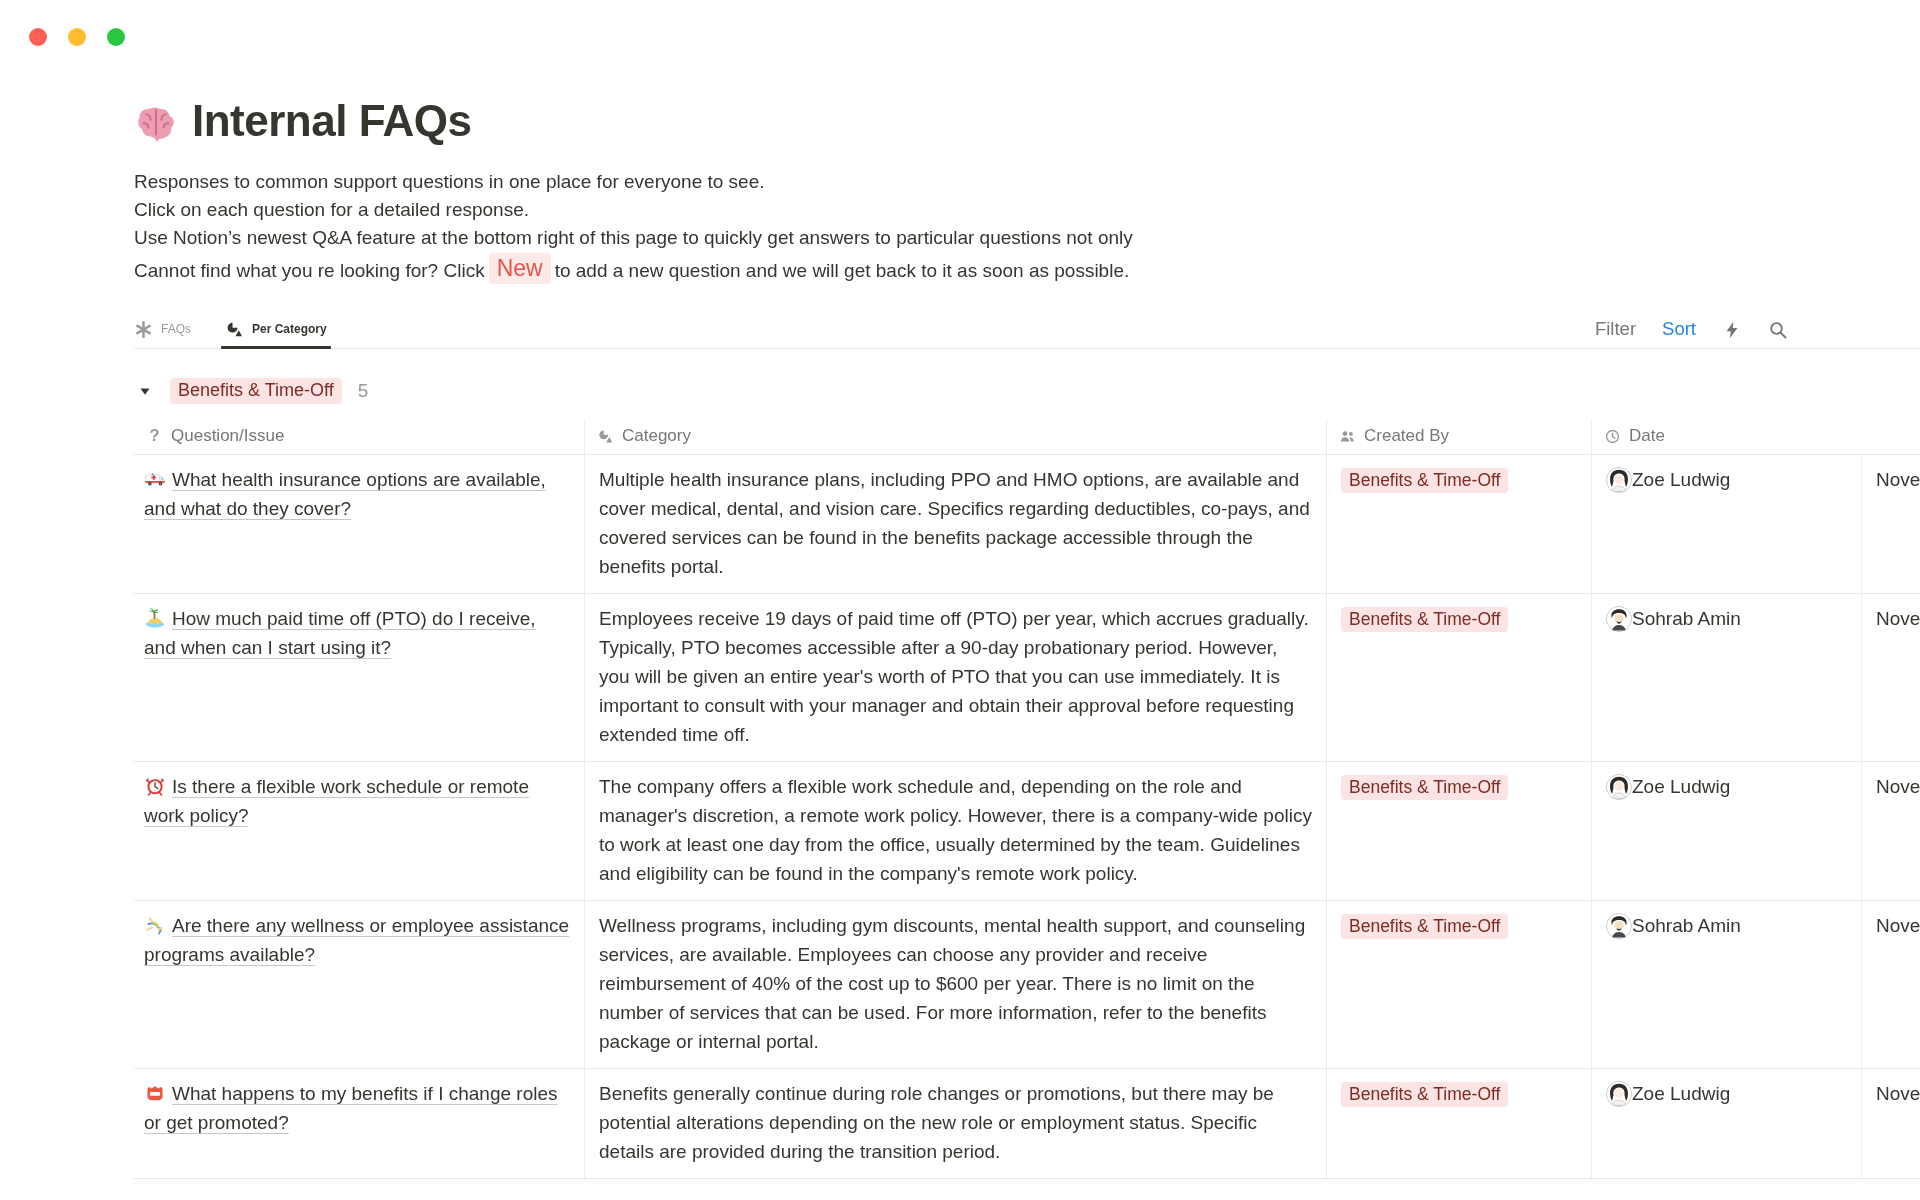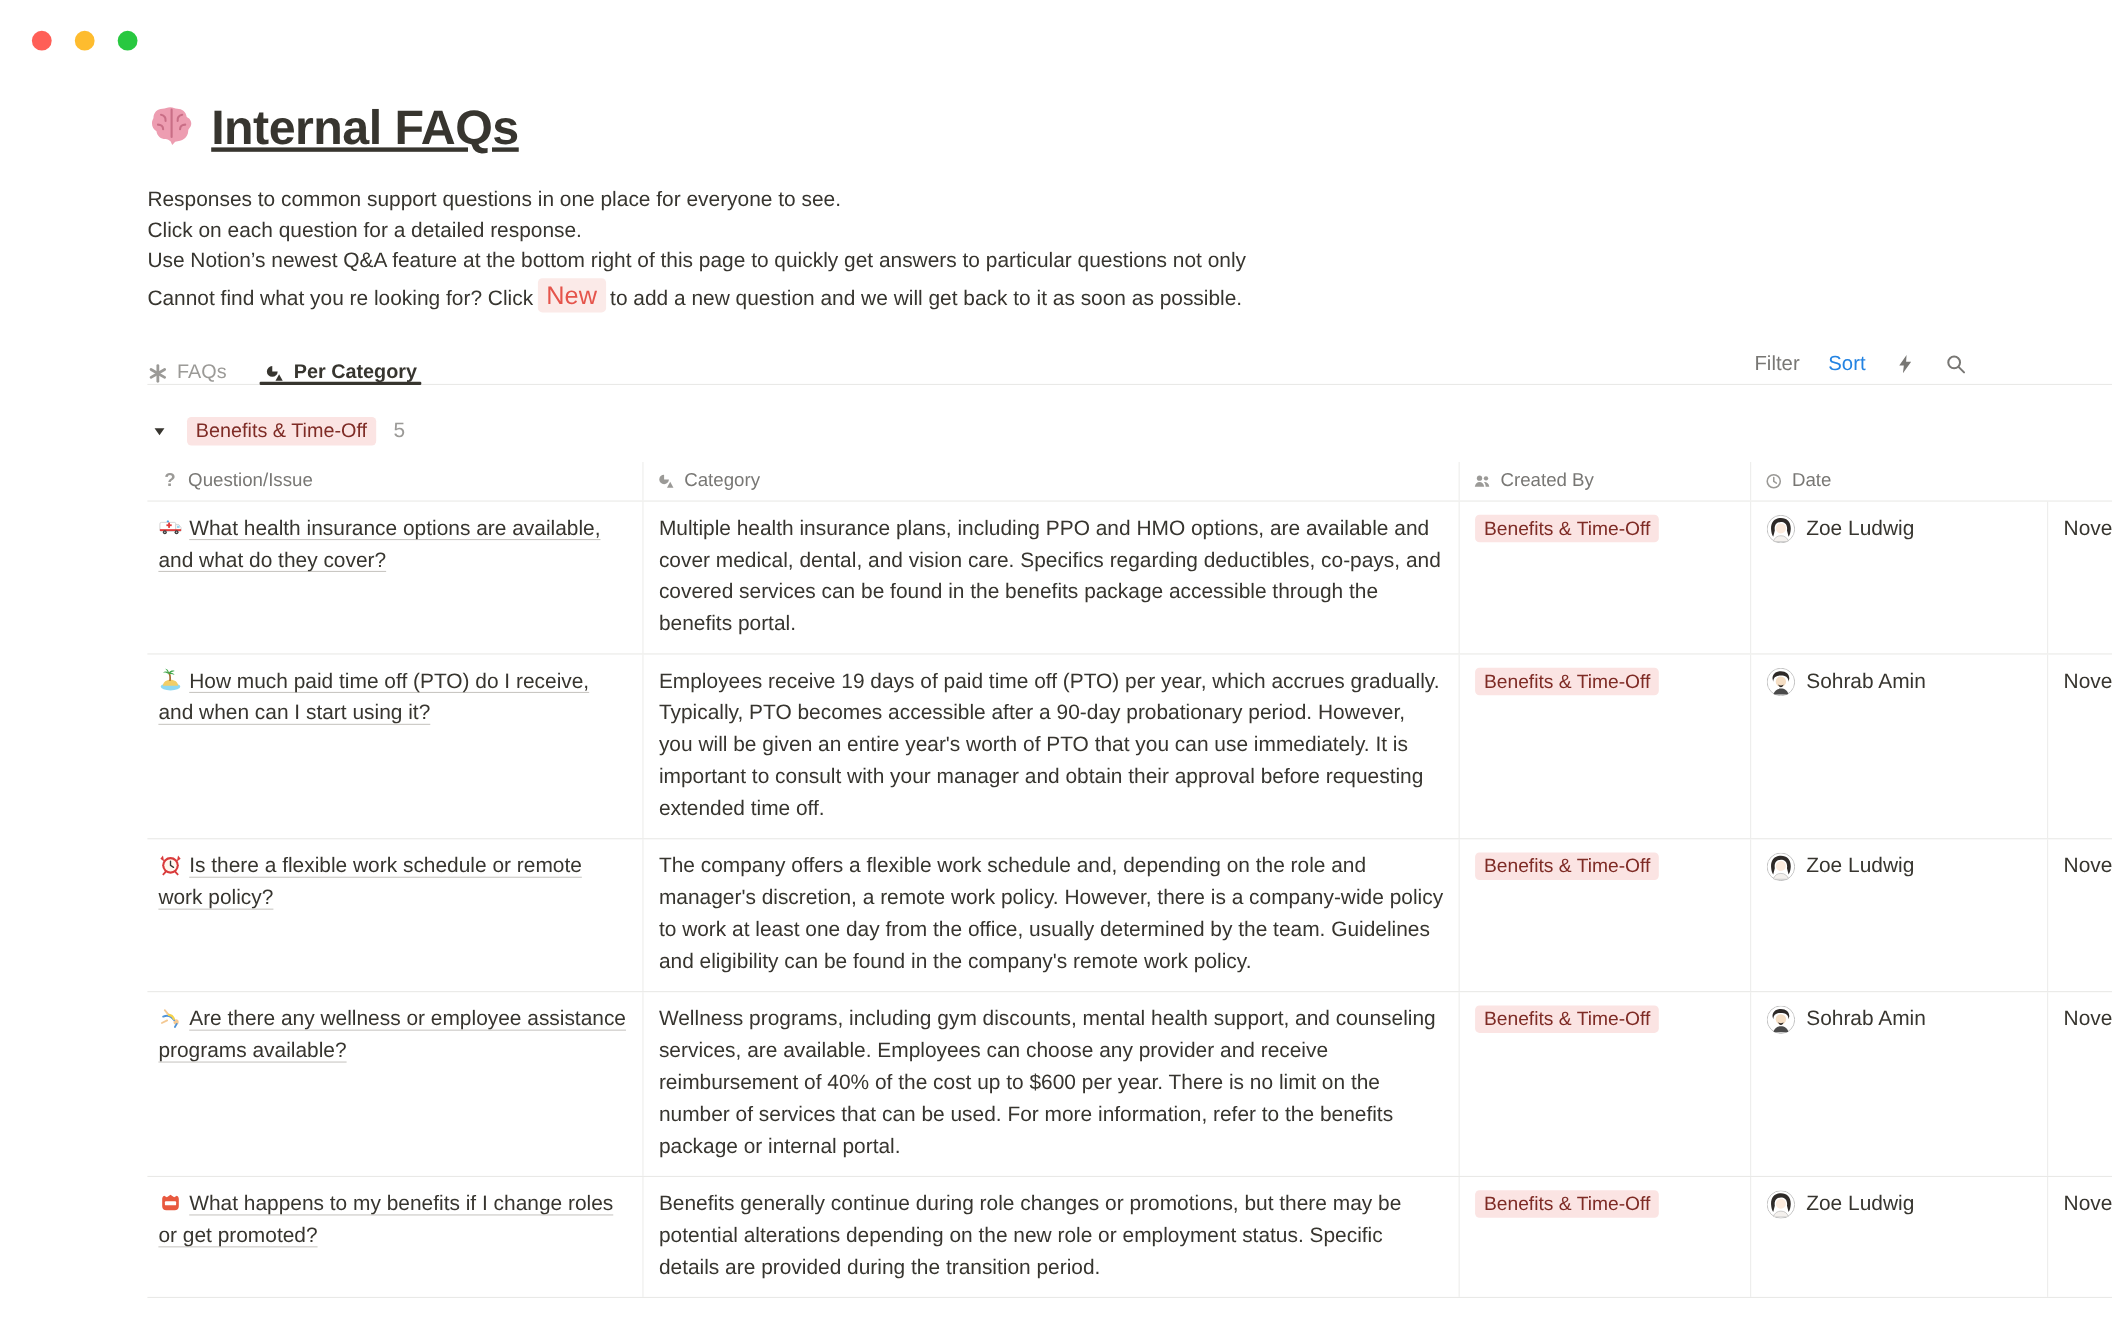--- a/index.html
+++ b/index.html
@@ -7,35 +7,35 @@
               font-family:"Liberation Sans","DejaVu Sans",sans-serif; color:#37352F; }
 
   
   .titlebar { position:absolute; top:28px; left:29px; display:flex; gap:21px; }
   .tl { width:18px; height:18px; border-radius:50%; }
   .tl.red { background:#FF5F57; } .tl.yellow { background:#FEBC2E; } .tl.green { background:#28C840; }
 
   main { padding:92px 0 0 134px; width:1786px; }
 
   
-  .page-title { display:flex; align-items:flex-start; gap:14px; height:54px;text-decoration:underline; }
+  .page-title { display:flex; align-items:flex-end; gap:14px; height:54px; }
   .page-title .emoji-lg svg { width:44px; height:44px; display:block; }
   .page-title h1 { font-size:44px; font-weight:700; letter-spacing:-0.5px; color:#37352F; }
 
   
   .desc { margin-top:22px; font-size:19px; line-height:28.2px; color:#37352F; }
   .desc p { margin:0; }
   .cta-badge { display:inline-block; background:#FBEAE8; color:#E5544B; border-radius:4px;
                padding:1px 8px 2px; font-size:23px; margin:0 4px; vertical-align:1px; }
 
   
   .tabbar { margin-top:26px; height:38px; display:flex; justify-content:space-between;
             align-items:center; border-bottom:1px solid #E9E9E7; width:1786px; position:relative; }
   .tabs { display:flex; gap:34px; height:100%; align-items:center; }
-  .tab { display:flex; align-items:flex-end; gap:8px; font-size:18px; height:100%; position:relative; cursor:pointer; }
+  .tab { display:flex; align-items:center; gap:8px; font-size:12px; height:100%; position:relative; cursor:pointer; }
   .tab.inactive { color:#9B9A97; }
   .tab.active { color:#37352F; font-weight:600; }
   .tab.active::after { content:""; position:absolute; left:-4px; right:-4px; bottom:-1px;
                        height:2.5px; background:#37352F; border-radius:1px; }
   .tab svg { width:19px; height:19px; }
   .toolbar { display:flex; align-items:flex-end; gap:26px; padding-right:132px; font-size:18.5px; }
   .toolbar .filter { color:#787774; cursor:pointer; }
   .toolbar .sort { color:#2383E2; cursor:pointer; }
   .toolbar .icon-btn { width:20px; height:20px; cursor:pointer; display:flex; align-items:center; }
   .toolbar .icon-btn svg { width:20px; height:20px; }
@@ -59,21 +59,21 @@
 
   .trow { border-bottom:1px solid #E9E9E7; }
   .cell { padding:10px 14px 12px; font-size:19px; line-height:29px; border-right:1px solid #EDEDEB; }
   .cell:last-child { border-right:none; }
   .cell.q { padding-left:10px; }
   .q .emoji svg { width:22px; height:22px; vertical-align:-4px; margin-right:6px; }
   .qlink { color:#37352F; text-decoration:underline; text-decoration-color:#C9C7C3;
            text-decoration-thickness:1px; text-underline-offset:4px; cursor:pointer; }
   .cell.a { line-height:29px; }
   .cell.c .tag { font-size:17.5px; }
-  .cell.cb { display:flex; align-items:flex-start; gap:10px; }
+  .cell.cb { display:flex; align-items:flex-start; }
   .avatar { width:26px; height:26px; border-radius:50%; overflow:hidden; flex:none; margin-top:2px; }
   .avatar svg { width:26px; height:26px; display:block; }
   .cb-name { font-size:19px; line-height:30px; white-space:nowrap; }
   .cell.d { white-space:nowrap; }
 
   .defs { position:absolute; width:0; height:0; overflow:hidden; }
 </style>
 </head>
 <body>
 

